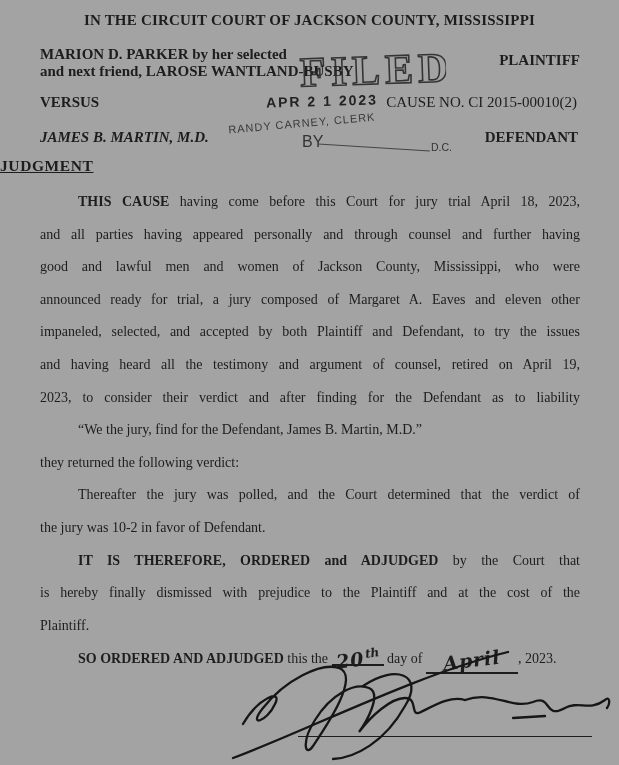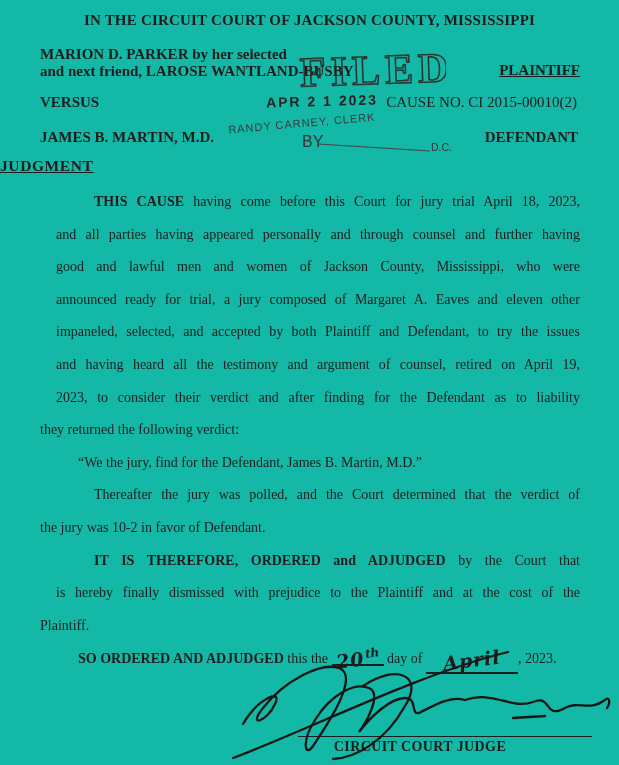--- a/index.html
+++ b/index.html
@@ -1,37 +1,37 @@
 <!DOCTYPE html>
 <html><head>
 <meta charset="utf-8">
 <style>
   html,body{margin:0;padding:0;background:#e8e8e8;}
   .page{
     position:relative;
     width:619px;height:765px;
-    background:#14b8a6;
+    background:#a3a3a3;
     overflow:hidden;
     font-family:"Liberation Serif","DejaVu Serif",serif;
     color:#1d1d1d;
   }
   
   .court-header{
     position:absolute;top:12px;left:0;width:619px;
     text-align:center;font-weight:bold;font-size:15px;letter-spacing:.2px;
   }
   .plaintiff-block{
     position:absolute;top:46px;left:40px;
     font-weight:bold;font-size:15px;line-height:17px;
   }
   .party-label{position:absolute;font-weight:bold;font-size:15px;}
-  .plaintiff-label{top:62px;right:39px;text-decoration:underline;}
+  .plaintiff-label{top:52px;right:39px;}
   .versus{position:absolute;top:94px;left:40px;font-weight:bold;font-size:15px;}
   .cause-number{position:absolute;top:94px;right:42px;font-weight:normal;font-size:15px;}
-  .defendant-name{position:absolute;top:129px;left:40px;font-weight:bold;font-size:15px;}
+  .defendant-name{position:absolute;top:129px;left:40px;font-weight:bold;font-size:15px;font-style:italic;}
   .defendant-label{top:129px;right:41px;}
   
   .stamp{font-family:"Liberation Sans","DejaVu Sans",sans-serif;color:#2e2e2e;}
   .filed-stamp{position:absolute;top:42px;left:298px;transform:rotate(-2deg);z-index:3;opacity:.92;}
   .date-stamp{
     position:absolute;top:93px;left:266px;transform:rotate(-1.5deg);
     font-weight:bold;font-size:14px;letter-spacing:2px;color:#222;
   }
   .clerk-stamp{
     position:absolute;top:117px;left:228px;transform:rotate(-5deg);
@@ -47,21 +47,21 @@
   .doc-title{
     position:absolute;top:157px;left:0;width:619px;
     font-weight:bold;font-size:15.5px;text-decoration:underline;letter-spacing:.6px;
   }
   
   .body{
     position:absolute;top:186px;left:40px;width:540px;
     font-size:14px;
   }
   .line{height:32.6px;line-height:32.6px;white-space:normal;}
-  .jl{text-align:justify;text-align-last:justify;overflow:hidden;margin-left:16px;}
+  .jl{text-align:justify;text-align-last:justify;overflow:hidden;}
   .ind{padding-left:38px;}
   .b{font-weight:bold;}
   
   .blank{
     display:inline-block;border-bottom:2px solid #1d1d1d;
     height:22px;line-height:22px;text-align:center;vertical-align:-4px;
   }
   .blank-day{width:52px;}
   .blank-month{width:92px;}
   .hand{
@@ -115,23 +115,23 @@
   <div class="body">
     <div class="line jl ind">
       <span class="b">THIS CAUSE</span><span> having come before this Court for jury trial April 18, 2023,</span>
     </div>
     <div class="line jl">and all parties having appeared personally and through counsel and further having</div>
     <div class="line jl">good and lawful men and women of Jackson County, Mississippi, who were</div>
     <div class="line jl">announced ready for trial, a jury composed of Margaret A. Eaves and eleven other</div>
     <div class="line jl">impaneled, selected, and accepted by both Plaintiff and Defendant, to try the issues</div>
     <div class="line jl">and having heard all the testimony and argument of counsel, retired on April 19,</div>
     <div class="line jl">2023, to consider their verdict and after finding for the Defendant as to liability</div>
+    <div class="line ind">“We the jury, find for the Defendant, James B. Martin, M.D.”</div>
+
     <div class="line">they returned the following verdict:</div>
-
-    <div class="line ind">“We the jury, find for the Defendant, James B. Martin, M.D.”</div>
 
     <div class="line jl ind">Thereafter the jury was polled, and the Court determined that the verdict of</div>
     <div class="line">the jury was 10-2 in favor of Defendant.</div>
 
     <div class="line jl ind">
       <span class="b">IT IS THEREFORE, ORDERED and ADJUDGED</span><span> by the Court that</span>
     </div>
     <div class="line jl">is hereby finally dismissed with prejudice to the Plaintiff and at the cost of the</div>
     <div class="line">Plaintiff.</div>
 
@@ -143,15 +143,14 @@
   <svg class="signature-svg" width="400" height="118" viewBox="0 0 400 118">
     <g fill="none" stroke="#161616" stroke-width="2.3" stroke-linecap="round">
       <path d="M20,112 C95,84 205,28 295,6"></path>
       <path d="M30,78 C45,52 70,42 62,58 C54,76 34,82 50,62 C72,34 108,16 126,22 C148,30 112,82 100,100 C92,112 88,96 102,74 C118,48 142,36 156,42 C170,48 152,78 146,86 C158,70 178,52 192,52 C206,52 196,72 208,66 C224,58 238,50 252,54"></path>
       <path d="M150,40 C182,18 212,28 192,60 C172,96 142,112 120,113"></path>
       <path d="M252,54 C280,44 298,64 320,56 C340,48 330,74 352,62 C366,54 376,66 392,54 C396,50 398,56 394,62"></path>
       <path d="M300,72 L332,70"></path>
     </g>
   </svg>
   <div class="judge-rule"></div>
-  <div class="judge-label">CIRCUIT COURT JUDGE</div>
 
 </div>
 
 </body></html>

